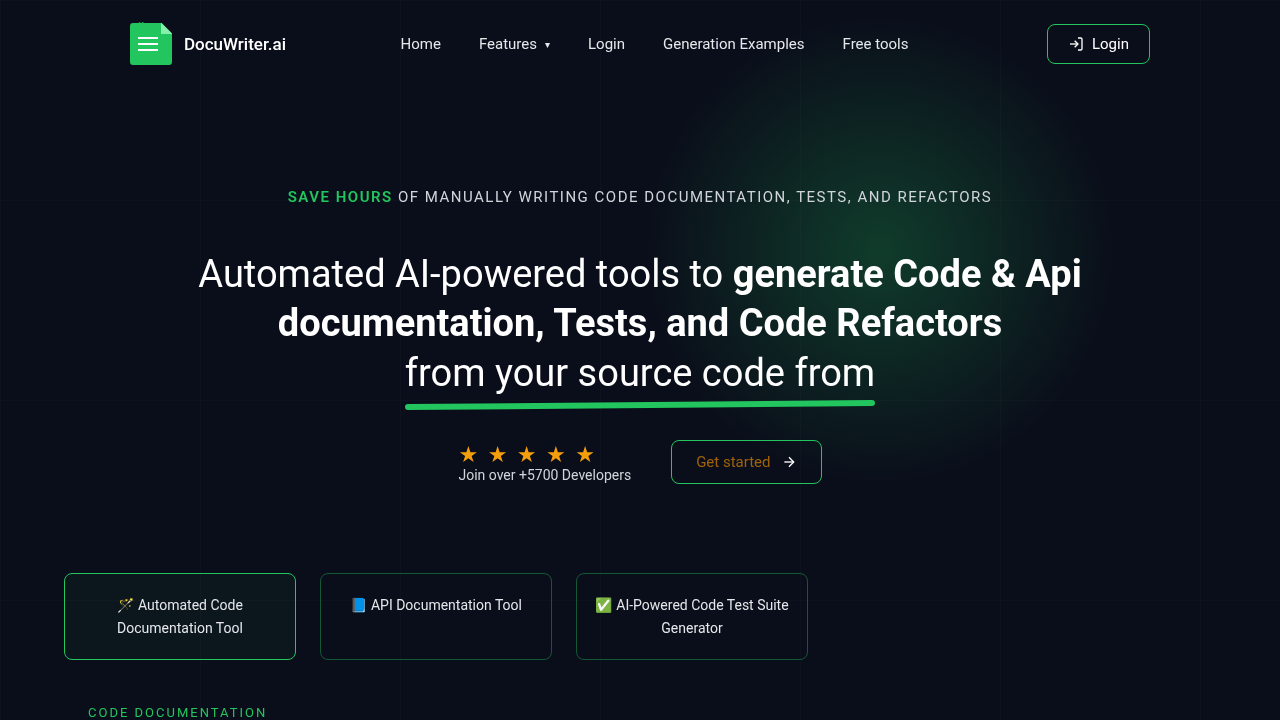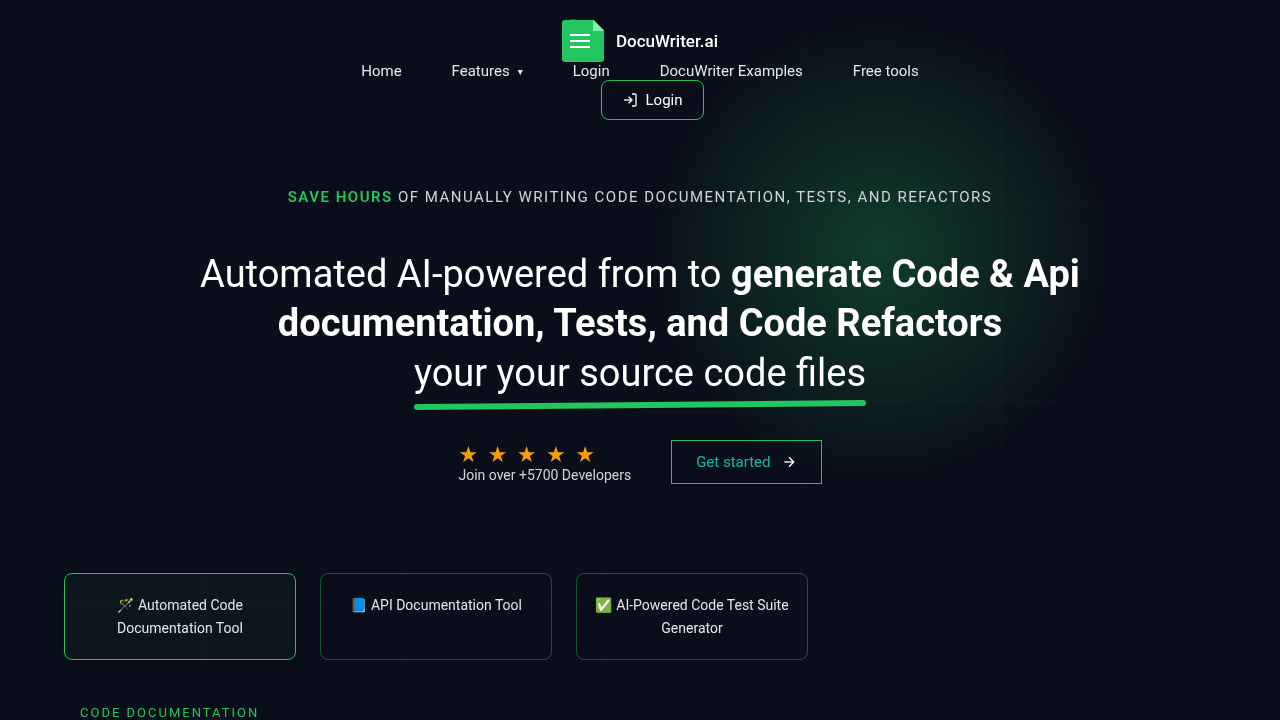--- a/index.html
+++ b/index.html
@@ -27,23 +27,22 @@
   background-image: linear-gradient(rgba(255,255,255,0.015) 1px, transparent 1px),
                     linear-gradient(90deg, rgba(255,255,255,0.015) 1px, transparent 1px);
   background-size: 200px 200px;
   pointer-events: none;
 }
 .nav {
   position: relative;
   display: flex;
   align-items: center;
   justify-content: space-between;
-  padding: 20px 130px;
+  padding: 36px 130px;
   height: 88px;
-  flex-direction: column;
 }
 .logo-wrap { display: flex; align-items: center; gap: 12px; }
 .logo-icon {
   width: 42px; height: 42px;
   background: #22c55e;
   border-radius: 3px 3px 3px 3px;
   position: relative;
   clip-path: polygon(0 0, 75% 0, 100% 25%, 100% 100%, 0 100%);
 }
 .logo-icon::before {
@@ -58,21 +57,21 @@
   left: 8px; top: 14px;
   width: 20px;
 }
 .logo-lines div { height: 2px; background: #fff; margin-bottom: 4px; }
 .logo-arrows {
   position: absolute;
   top: -6px; left: 4px;
   font-size: 14px; color: #22c55e; font-weight: bold;
 }
 .brand { font-size: 17px; font-weight: 500; color: #fff; }
-.nav-links { display: flex; gap: 50px; align-items: center; }
+.nav-links { display: flex; gap: 38px; align-items: center; }
 .nav-link { color: #e5e7eb; font-size: 15px; cursor: pointer; display: flex; align-items: center; gap: 8px; }
 .chevron { font-size: 10px; }
 .login-btn {
   border: 1px solid #22c55e;
   border-radius: 8px;
   padding: 10px 20px;
   color: #fff;
   display: flex;
   align-items: center;
   gap: 8px;
@@ -117,23 +116,23 @@
   display: flex;
   align-items: center;
   justify-content: center;
   gap: 40px;
 }
 .rating { text-align: left; }
 .stars { color: #f59e0b; font-size: 22px; letter-spacing: 2px; }
 .rating-text { font-size: 14px; color: #d1d5db; }
 .cta-btn {
   border: 1px solid #22c55e;
-  border-radius: 0;
+  border-radius: 8px;
   padding: 12px 24px;
-  color: #14b8a6;
+  color: #a16207;
   display: flex;
   align-items: center;
   gap: 10px;
   cursor: pointer;
   font-size: 15px;
 }
 .tabs {
   position: absolute;
   left: 64px;
   bottom: 60px;
@@ -149,21 +148,21 @@
   text-align: center;
   font-size: 14px;
   line-height: 1.6;
   color: #e5e7eb;
   cursor: pointer;
   flex-shrink: 0;
 }
 .tab.active { border-color: #22c55e; background: rgba(34,197,94,0.05); }
 .section-label {
   position: absolute;
-  left: 80px;
+  left: 88px;
   bottom: 0px;
   color: #22c55e;
   font-size: 13px;
   letter-spacing: 2px;
 }
 </style>
 </head>
 <body>
 
 <div class="bg-glow"></div>
@@ -183,39 +182,39 @@
     </div>
     <span class="brand">DocuWriter.ai</span>
   </div>
   <div class="nav-links">
     <div class="nav-link">Home</div>
     <div class="nav-link">
       <span>Features</span>
       <span class="chevron">▾</span>
     </div>
     <div class="nav-link">Login</div>
-    <div class="nav-link">DocuWriter Examples</div>
+    <div class="nav-link">Generation Examples</div>
     <div class="nav-link">Free tools</div>
   </div>
   <div class="login-btn">
     <svg width="16" height="16" viewBox="0 0 24 24" fill="none" stroke="#fff" stroke-width="2">
       <path d="M15 3h4a2 2 0 0 1 2 2v14a2 2 0 0 1-2 2h-4"></path>
       <polyline points="10 17 15 12 10 7"></polyline>
       <line x1="15" y1="12" x2="3" y2="12"></line>
     </svg>
     <span>Login</span>
   </div>
 </nav>
 
 <section class="hero">
   <div class="tagline">
     <span class="accent">SAVE HOURS</span><span> OF MANUALLY WRITING CODE DOCUMENTATION, TESTS, AND REFACTORS</span>
   </div>
   <h1 class="headline">
-    <span>Automated AI-powered from to </span><span class="bold">generate Code &amp; Api documentation, Tests, and Code Refactors</span><span class="underline"> your your source code files</span>
+    <span>Automated AI-powered tools to </span><span class="bold">generate Code &amp; Api documentation, Tests, and Code Refactors</span><span class="underline"> from your source code from</span>
   </h1>
   <div class="cta-row">
     <div class="rating">
       <div class="stars">★ ★ ★ ★ ★</div>
       <div class="rating-text">Join over +5700 Developers</div>
     </div>
     <div class="cta-btn">
       <span>Get started</span>
       <svg width="16" height="16" viewBox="0 0 24 24" fill="none" stroke="#fff" stroke-width="2">
         <line x1="5" y1="12" x2="19" y2="12"></line>

